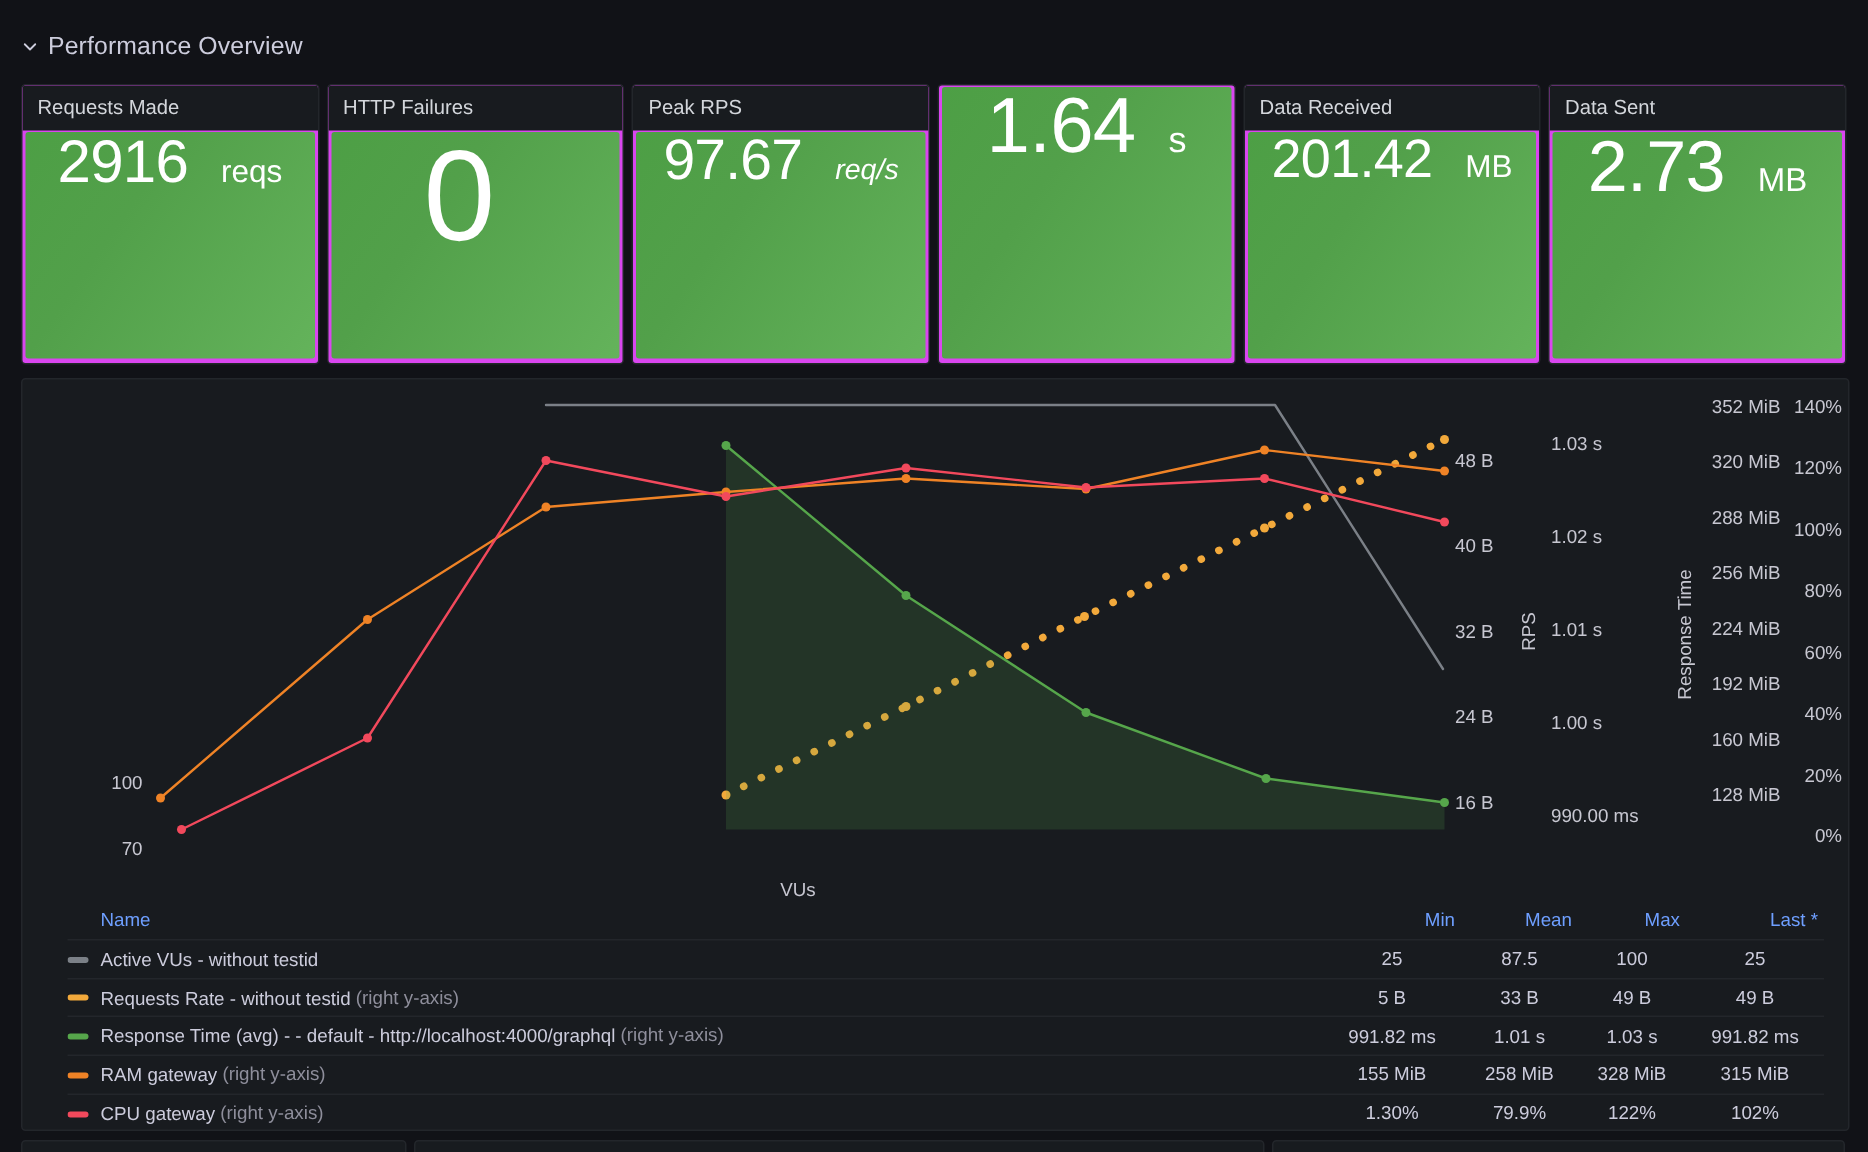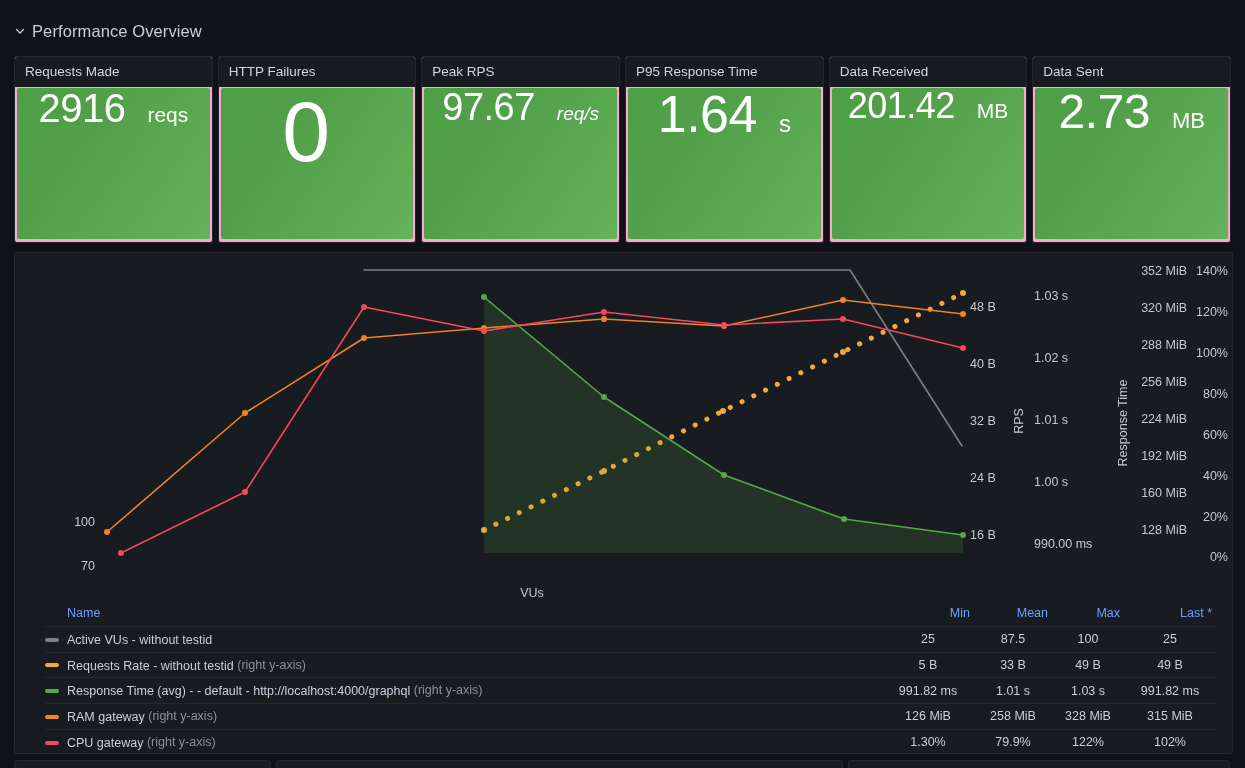--- a/index.html
+++ b/index.html
@@ -47,21 +47,21 @@
     position: absolute;
     left: 14px;
     top: 56px;
     width: 1217px;
     height: 187px;
     display: flex;
     gap: 5px;
   }
   .stat-panel {
     flex: 1 1 0;
-    background: #f9a8d4;
+    background: #d946ef;
     border: 1px solid #23262b;
     border-radius: 3px;
     display: flex;
     flex-direction: column;
     overflow: hidden;
     min-width: 0;
   }
   .stat-header {
     height: 30px;
     line-height: 30px;
@@ -248,21 +248,20 @@
       <div class="stat-header">Peak RPS</div>
       <div class="stat-body">
         <div class="stat-value-wrap">
           <span class="stat-value">97.67</span>
           <span class="stat-unit">req/s</span>
         </div>
       </div>
     </div>
 
     <div class="stat-panel sz-4">
-      <div class="stat-header">P95 Response Time</div>
       <div class="stat-body">
         <div class="stat-value-wrap">
           <span class="stat-value">1.64</span>
           <span class="stat-unit">s</span>
         </div>
       </div>
     </div>
 
     <div class="stat-panel sz-5">
       <div class="stat-header">Data Received</div>
@@ -418,21 +417,21 @@
             </tr>
             <tr>
               <td class="col-name"><span class="swatch" style="background: rgb(86, 166, 75);"></span><span class="series-name">Response Time (avg) - - default - http://localhost:4000/graphql</span><span class="axis-note"> (right y-axis)</span></td>
               <td>991.82 ms</td>
               <td>1.01 s</td>
               <td>1.03 s</td>
               <td>991.82 ms</td>
             </tr>
             <tr>
               <td class="col-name"><span class="swatch" style="background: rgb(239, 131, 38);"></span><span class="series-name">RAM gateway</span><span class="axis-note"> (right y-axis)</span></td>
-              <td>126 MiB</td>
+              <td>155 MiB</td>
               <td>258 MiB</td>
               <td>328 MiB</td>
               <td>315 MiB</td>
             </tr>
             <tr>
               <td class="col-name"><span class="swatch" style="background: rgb(242, 73, 92);"></span><span class="series-name">CPU gateway</span><span class="axis-note"> (right y-axis)</span></td>
               <td>1.30%</td>
               <td>79.9%</td>
               <td>122%</td>
               <td>102%</td>

